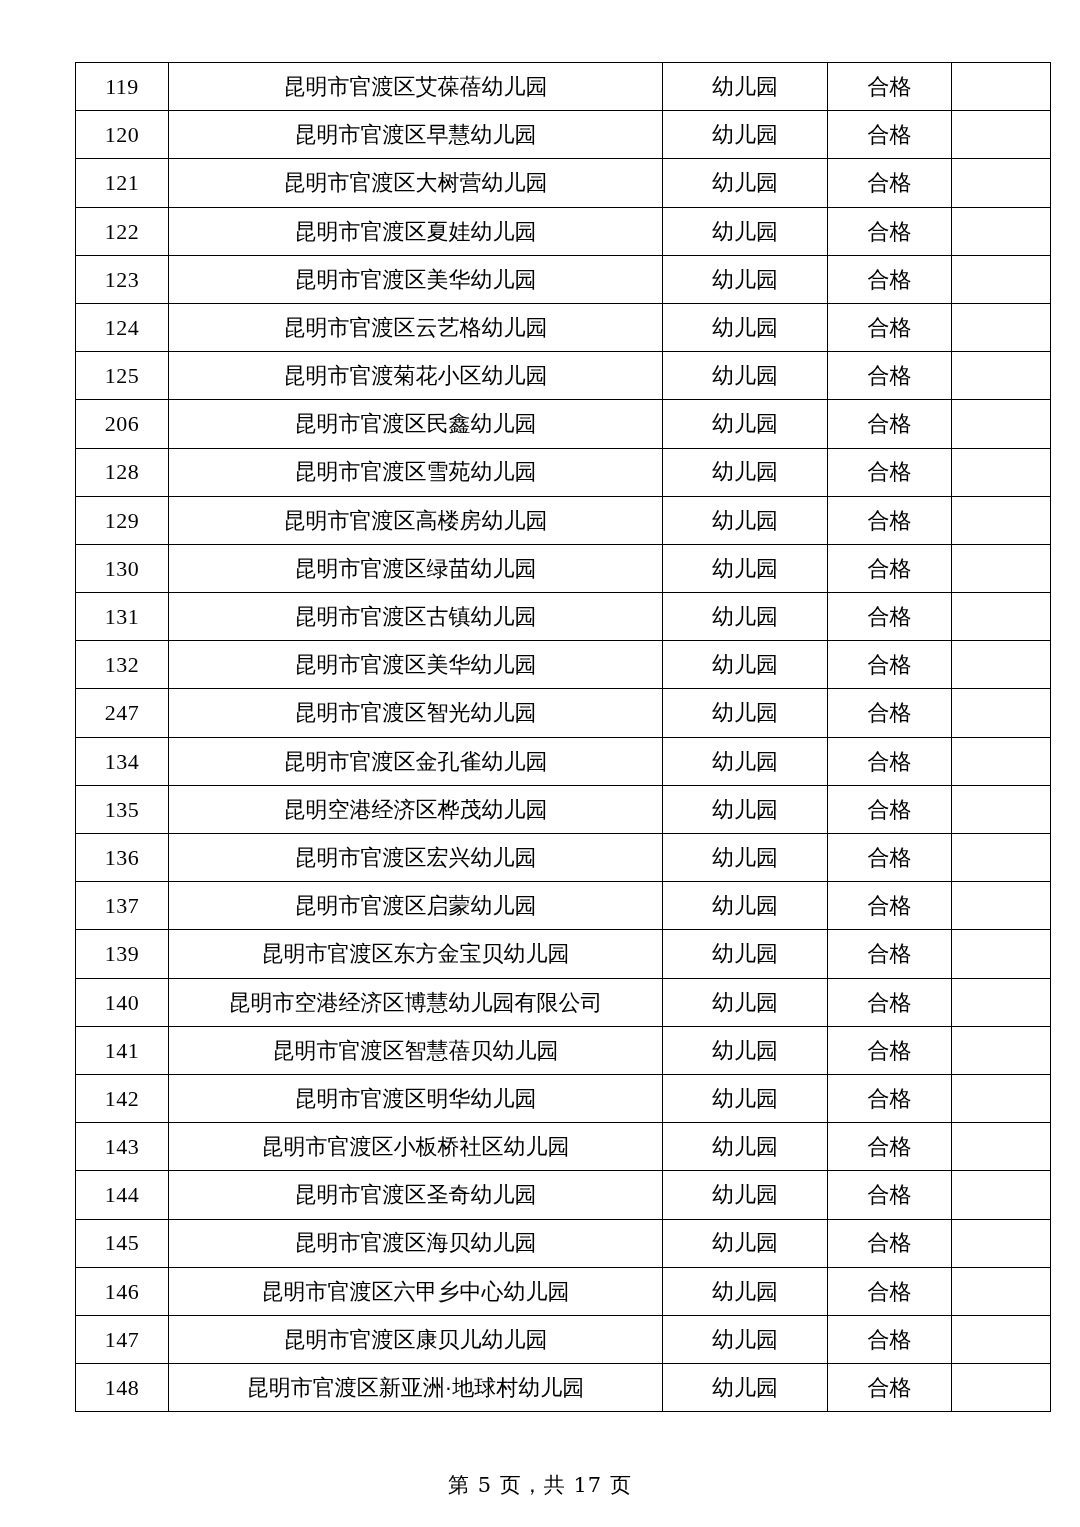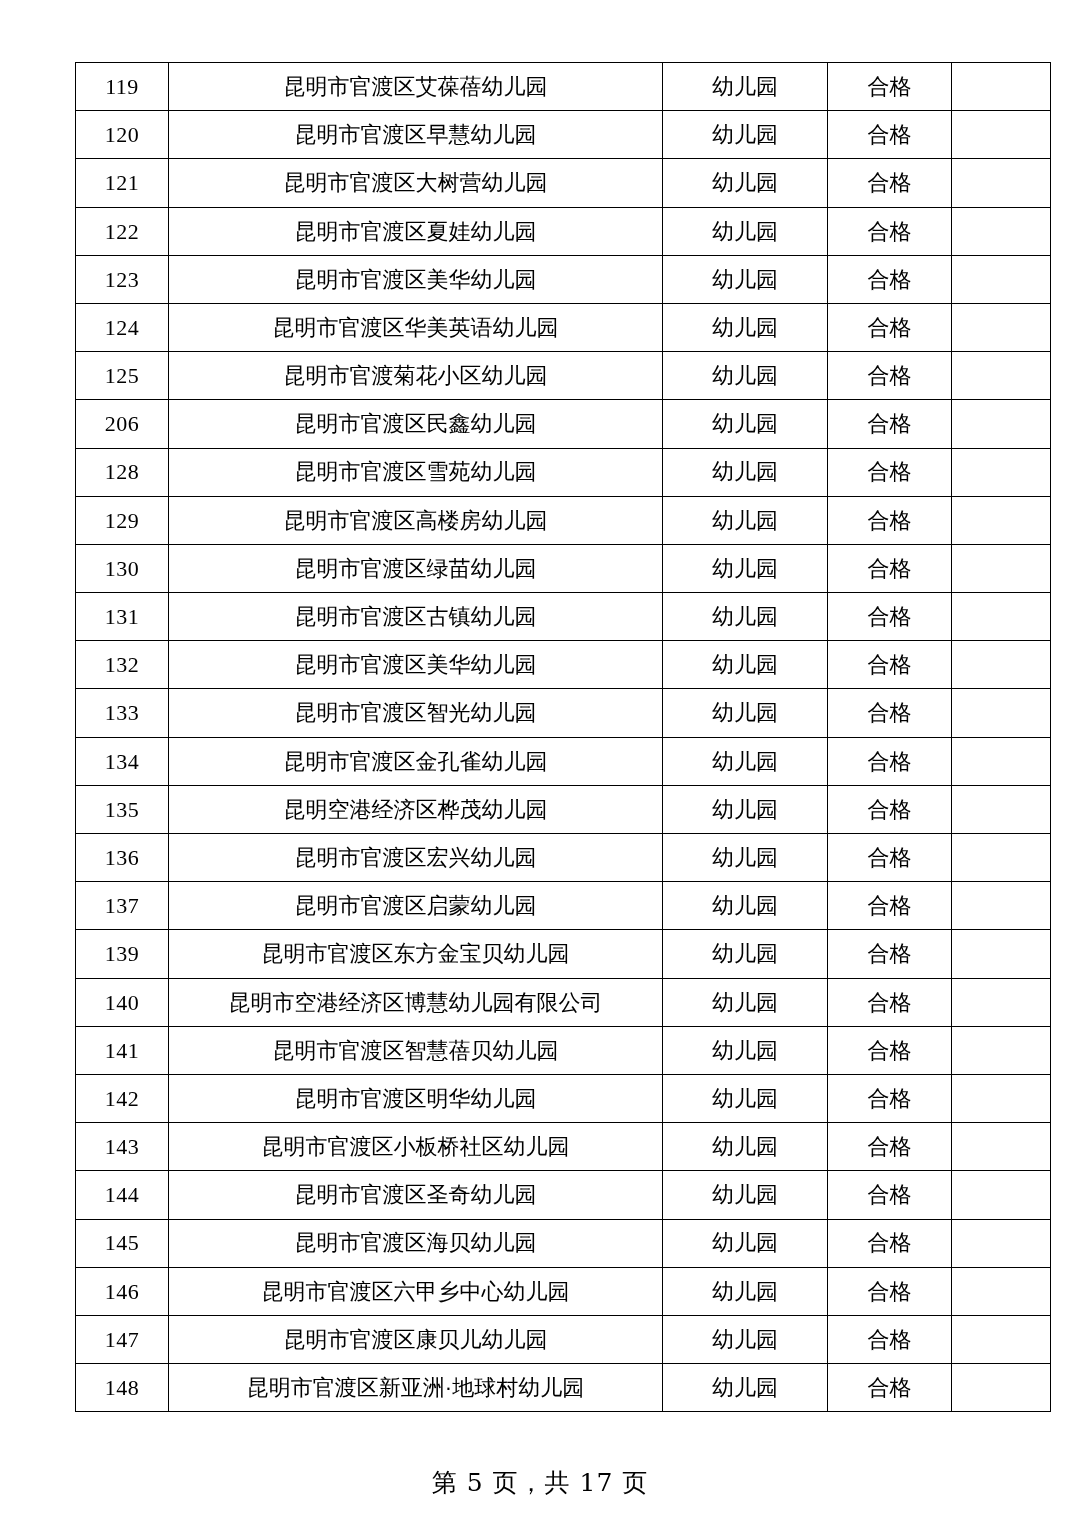--- a/index.html
+++ b/index.html
@@ -60,21 +60,21 @@
   }
   td.col-note {
     width: 90px;
   }
   .page-footer {
     position: absolute;
     left: 0;
     right: 0;
     bottom: 28px;
     text-align: center;
-    font-size: 25px;
+    font-size: 21px;
     letter-spacing: 1px;
     font-family: "DejaVu Serif", "Liberation Serif", serif;
   }
 </style>
 </head>
 <body>
 
 <div class="page">
   <table class="doc-table">
     <tbody>
@@ -108,21 +108,21 @@
         </tr>
         <tr>
           <td class="col-index">123</td>
           <td class="col-name">昆明市官渡区美华幼儿园</td>
           <td class="col-type">幼儿园</td>
           <td class="col-result">合格</td>
           <td class="col-note"></td>
         </tr>
         <tr>
           <td class="col-index">124</td>
-          <td class="col-name">昆明市官渡区华美英语幼儿园</td>
+          <td class="col-name">昆明市官渡区云艺格幼儿园</td>
           <td class="col-type">幼儿园</td>
           <td class="col-result">合格</td>
           <td class="col-note"></td>
         </tr>
         <tr>
           <td class="col-index">125</td>
           <td class="col-name">昆明市官渡菊花小区幼儿园</td>
           <td class="col-type">幼儿园</td>
           <td class="col-result">合格</td>
           <td class="col-note"></td>
@@ -163,21 +163,21 @@
           <td class="col-note"></td>
         </tr>
         <tr>
           <td class="col-index">132</td>
           <td class="col-name">昆明市官渡区美华幼儿园</td>
           <td class="col-type">幼儿园</td>
           <td class="col-result">合格</td>
           <td class="col-note"></td>
         </tr>
         <tr>
-          <td class="col-index">133</td>
+          <td class="col-index">247</td>
           <td class="col-name">昆明市官渡区智光幼儿园</td>
           <td class="col-type">幼儿园</td>
           <td class="col-result">合格</td>
           <td class="col-note"></td>
         </tr>
         <tr>
           <td class="col-index">134</td>
           <td class="col-name">昆明市官渡区金孔雀幼儿园</td>
           <td class="col-type">幼儿园</td>
           <td class="col-result">合格</td>

